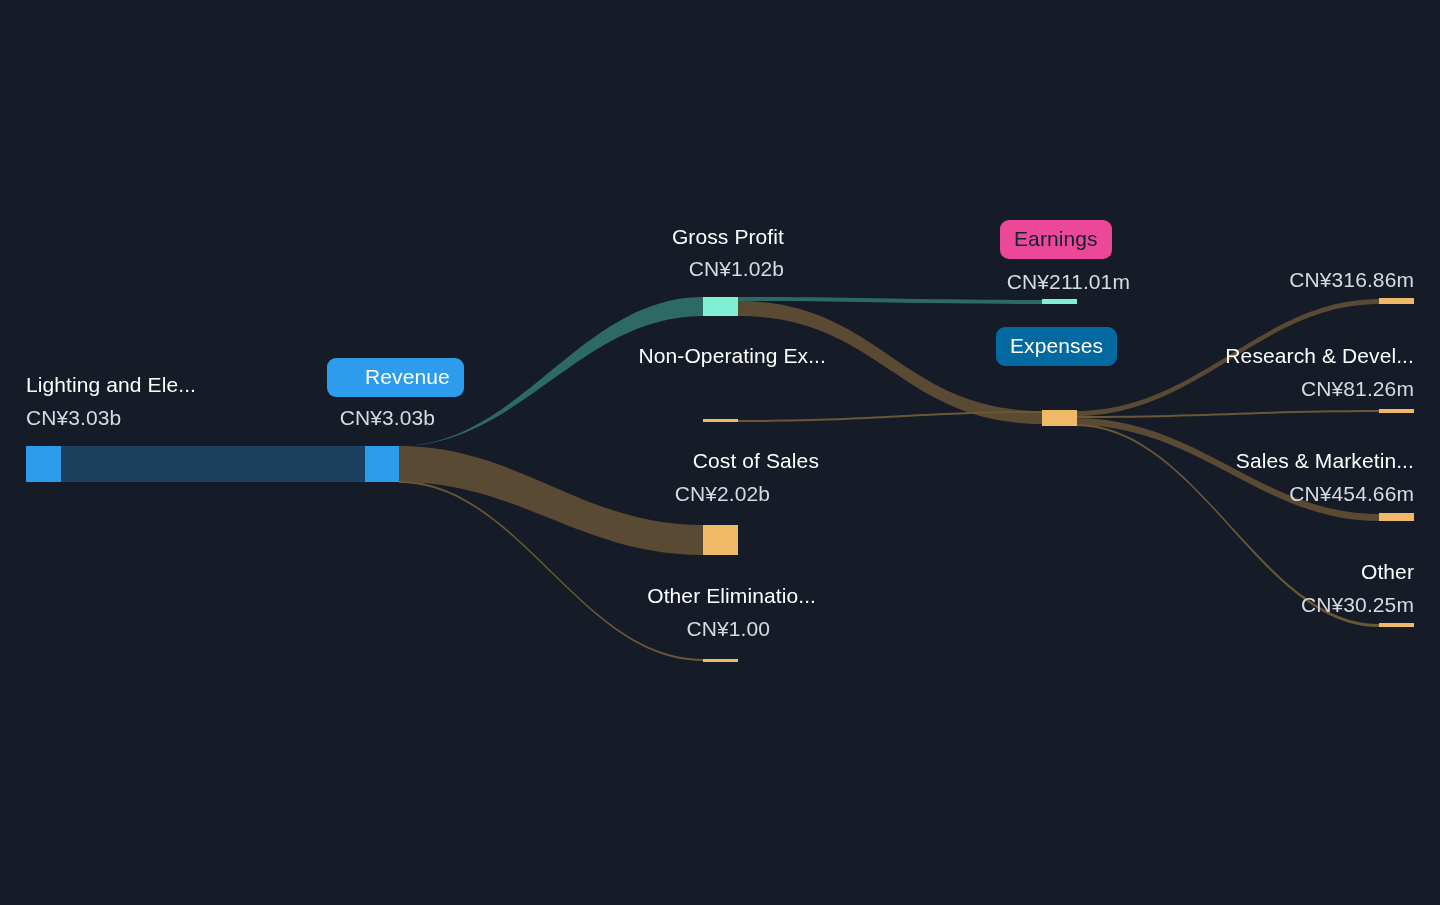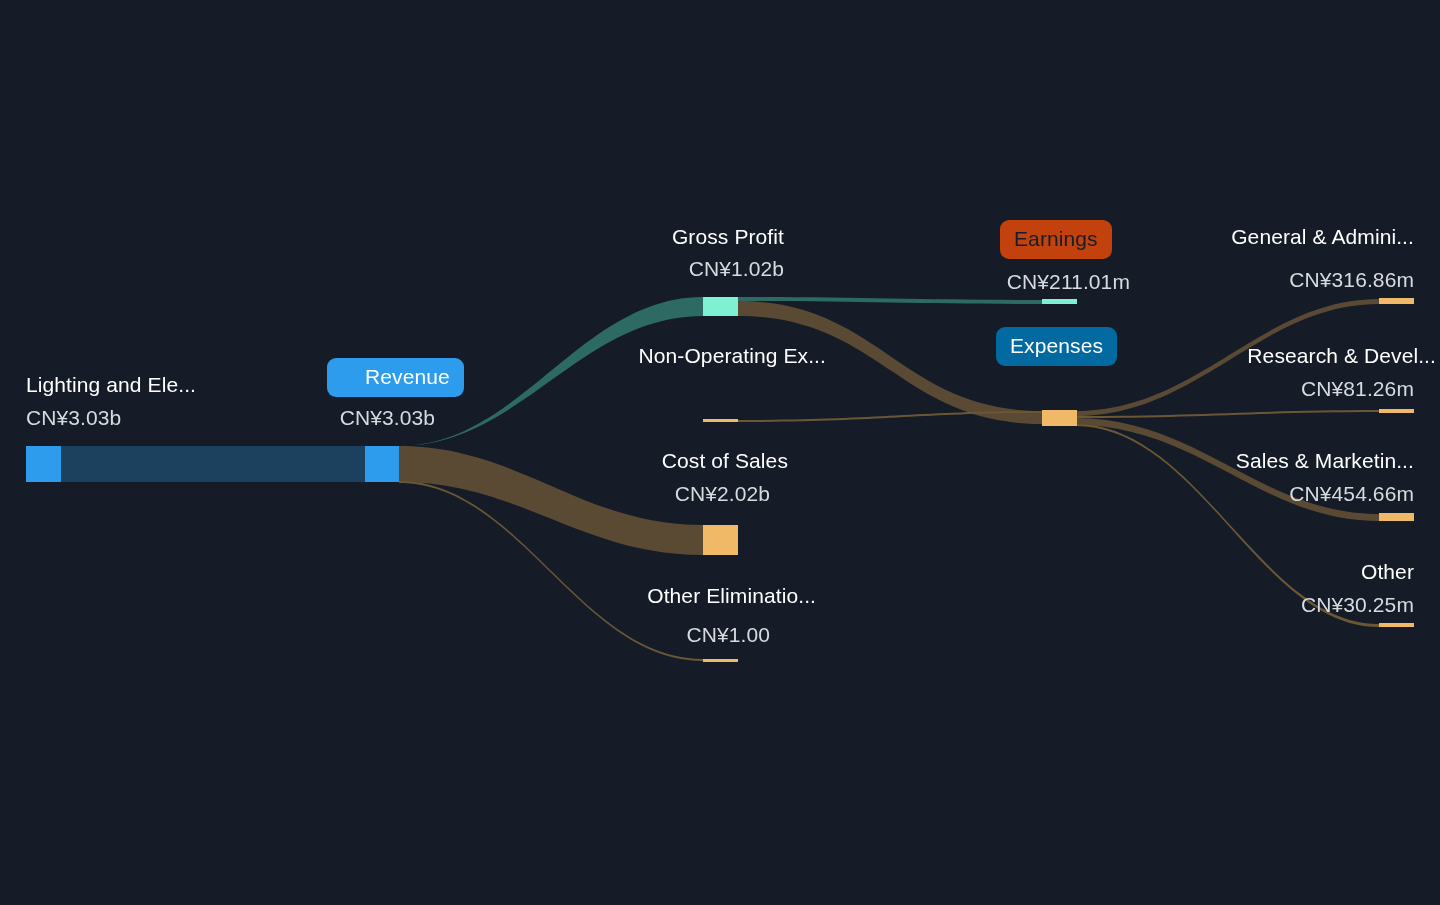--- a/index.html
+++ b/index.html
@@ -42,21 +42,21 @@
   .badge {
     position: absolute;
     font-size: 21px;
     line-height: 26px;
     border-radius: 9px;
     padding: 6px 14px 7px 14px;
     white-space: nowrap;
     letter-spacing: 0.1px;
   }
   .badge-revenue { background: #2d9cec; color: #ffffff; padding-left: 38px; }
-  .badge-earnings { background: #c2410c; color: #13202a; }
+  .badge-earnings { background: #ec4899; color: #13202a; }
   .badge-expenses { background: #0369a1; color: #ffffff; }
   .ralign { text-align: right; }
 </style>
 </head>
 <body>
 
 <div id="canvas">
 
   <svg class="sankey" viewBox="0 0 1440 905">
 
@@ -141,35 +141,34 @@
   <div class="val" style="left:26px; top:405px;">CN¥3.03b</div>
 
   <div class="badge badge-revenue" style="left:327px; top:358px;">Revenue</div>
   <div class="val ralign" style="left:235px; top:405px; width:200px;">CN¥3.03b</div>
 
   <div class="lbl ralign" style="left:484px; top:224px; width:300px;">Gross Profit</div>
   <div class="val ralign" style="left:484px; top:256px; width:300px;">CN¥1.02b</div>
 
   <div class="lbl ralign" style="left:444px; top:343px; width:382px;text-align:right;">Non-Operating Ex...</div>
 
-  <div class="lbl ralign" style="left:488px; top:448px; width:300px;">Cost of Sales</div>
+  <div class="lbl ralign" style="left:519px; top:448px; width:300px;">Cost of Sales</div>
   <div class="val ralign" style="left:490px; top:481px; width:280px;">CN¥2.02b</div>
 
   <div class="lbl ralign" style="left:470px; top:583px; width:346px;">Other Eliminatio...</div>
-  <div class="val ralign" style="left:470px; top:616px; width:300px;margin-top:6px;">CN¥1.00</div>
+  <div class="val ralign" style="left:470px; top:616px; width:300px;">CN¥1.00</div>
 
   <div class="badge badge-earnings" style="left:1000px; top:220px;">Earnings</div>
   <div class="val ralign" style="left:880px; top:269px; width:250px;">CN¥211.01m</div>
 
   <div class="badge badge-expenses" style="left:996px; top:327px;">Expenses</div>
 
-  <div class="lbl ralign" style="left:1054px; top:224px; width:360px;">General &amp; Admini...</div>
   <div class="val ralign" style="left:1054px; top:267px; width:360px;">CN¥316.86m</div>
 
-  <div class="lbl ralign" style="left:1076px; top:343px; width:360px;">Research &amp; Devel...</div>
+  <div class="lbl ralign" style="left:1054px; top:343px; width:360px;">Research &amp; Devel...</div>
   <div class="val ralign" style="left:1054px; top:376px; width:360px;">CN¥81.26m</div>
 
   <div class="lbl ralign" style="left:1054px; top:448px; width:360px;">Sales &amp; Marketin...</div>
   <div class="val ralign" style="left:1054px; top:481px; width:360px;">CN¥454.66m</div>
 
   <div class="lbl ralign" style="left:1114px; top:559px; width:300px;">Other</div>
   <div class="val ralign" style="left:1114px; top:592px; width:300px;">CN¥30.25m</div>
 
 </div>
 

